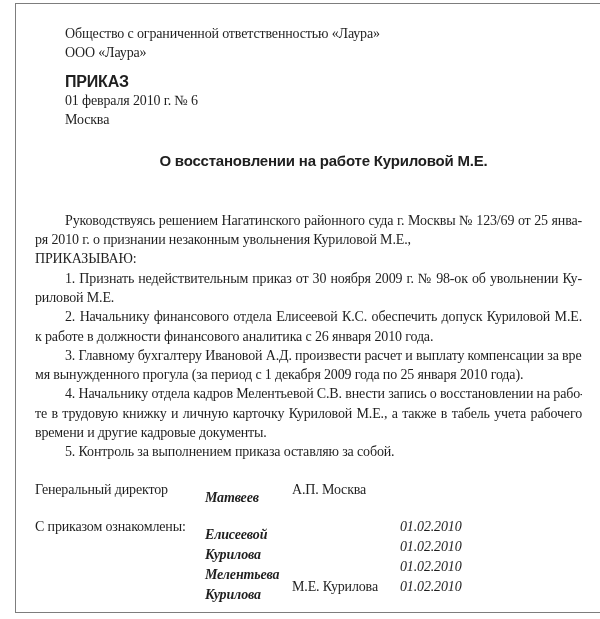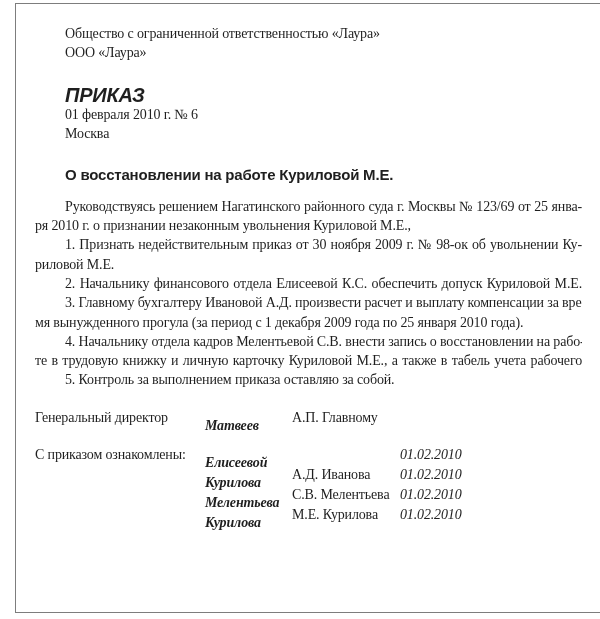--- a/index.html
+++ b/index.html
@@ -28,34 +28,34 @@
     color: #1f1f1f;
   }
   .hdr-block { margin-left: 30px; }
   .line {
     white-space: nowrap;
     overflow: hidden;
   }
   .doc-type {
     font-family: "Liberation Sans", "DejaVu Sans", sans-serif;
     font-weight: 700;
-    font-size: 20px;
+    font-size: 16px;
     letter-spacing: -0.2px;
-    margin-top: 23px;
-    font-style: italic;
+    margin-top: 9px;
   }
   .subject {
     font-family: "Liberation Sans", "DejaVu Sans", sans-serif;
     font-weight: 700;
     font-size: 15px;
     letter-spacing: -0.2px;
     margin-left: 30px;
     margin-top: 22px;
+    text-align: center;
   }
-  .body-text { margin-top: 12px; }
+  .body-text { margin-top: 40px; }
   .body-text .j {
     text-align: justify;
     text-align-last: justify;
   }
   .body-text .ind { padding-left: 30px; }
   .sig-row {
     position: relative;
     height: 20px;
     white-space: nowrap;
   }
@@ -83,50 +83,51 @@
       <div class="line doc-type">ПРИКАЗ</div>
       <div class="line">01 февраля 2010 г. № 6</div>
       <div class="line">Москва</div>
     </div>
 
     <div class="line subject">О восстановлении на работе Куриловой М.Е.</div>
 
     <div class="body-text">
       <div class="line j ind">Руководствуясь решением Нагатинского районного суда г. Москвы № 123/69 от 25 янва-</div>
       <div class="line">ря 2010 г. о признании незаконным увольнения Куриловой М.Е.,</div>
+      <div class="line">ПРИКАЗЫВАЮ:</div>
       <div class="line j ind">1. Признать недействительным приказ от 30 ноября 2009 г. № 98-ок об увольнении Ку-</div>
       <div class="line">риловой М.Е.</div>
       <div class="line j ind">2. Начальнику финансового отдела Елисеевой К.С. обеспечить допуск Куриловой М.Е.</div>
+      <div class="line">к работе в должности финансового аналитика с 26 января 2010 года.</div>
       <div class="line j ind">3. Главному бухгалтеру Ивановой А.Д. произвести расчет и выплату компенсации за вре-</div>
       <div class="line">мя вынужденного прогула (за период с 1 декабря 2009 года по 25 января 2010 года).</div>
       <div class="line j ind">4. Начальнику отдела кадров Мелентьевой С.В. внести запись о восстановлении на рабо-</div>
       <div class="line j">те в трудовую книжку и личную карточку Куриловой М.Е., а также в табель учета рабочего</div>
+      <div class="line">времени и другие кадровые документы.</div>
       <div class="line ind">5. Контроль за выполнением приказа оставляю за собой.</div>
     </div>
 
     <div class="sig-row director-row">
       <span class="c1">Генеральный директор</span>
       <span class="c2 handsign">Матвеев</span>
-      <span class="c3">А.П. Главному</span>
+      <span class="c3">А.П. Москва</span>
     </div>
 
     <div class="ack-block">
       <div class="sig-row">
         <span class="c1">С приказом ознакомлены:</span>
         <span class="c2 handsign">Елисеевой</span>
         <span class="c4 sig-date">01.02.2010</span>
       </div>
       <div class="sig-row">
         <span class="c2 handsign">Курилова</span>
-        <span class="c3">А.Д. Иванова</span>
         <span class="c4 sig-date">01.02.2010</span>
       </div>
       <div class="sig-row">
         <span class="c2 handsign">Мелентьева</span>
-        <span class="c3">С.В. Мелентьева</span>
         <span class="c4 sig-date">01.02.2010</span>
       </div>
       <div class="sig-row">
         <span class="c2 handsign">Курилова</span>
         <span class="c3">М.Е. Курилова</span>
         <span class="c4 sig-date">01.02.2010</span>
       </div>
     </div>
 
   </div>

